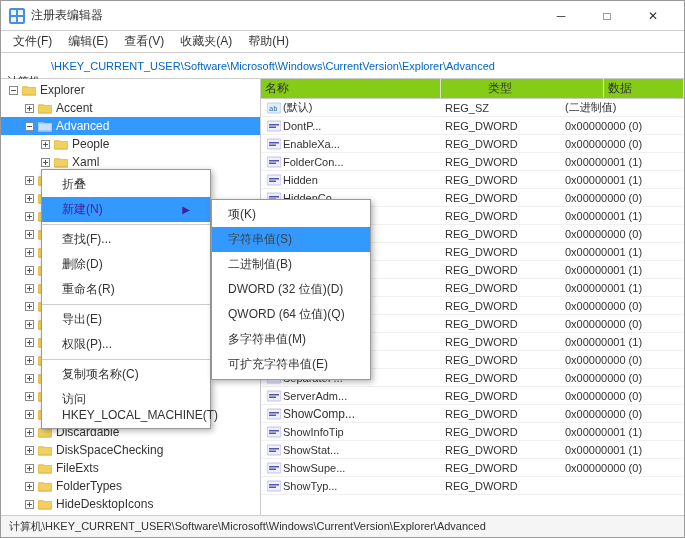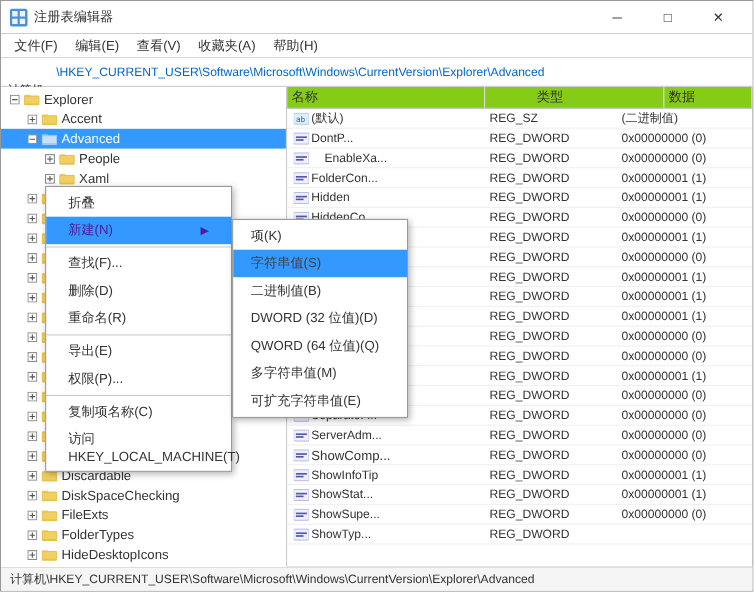--- a/index.html
+++ b/index.html
@@ -875,21 +875,21 @@
           </div>
           <div class="reg-row">
             <div class="reg-cell reg-name-cell">
               <span class="reg-icon">
                 <svg width="14" height="12" viewBox="0 0 14 12">
       <rect x="0" y="1" width="14" height="10" rx="1" fill="#eef0ff" stroke="#8888cc" stroke-width="0.5"></rect>
       <rect x="2" y="4" width="10" height="1.5" fill="#5555aa"></rect>
       <rect x="2" y="6.5" width="7" height="1.5" fill="#5555aa"></rect>
     </svg>
               </span>
-              <span style="font-size: 11px; margin-left: 12px;">EnableXa...</span>
+              <span style="font-size: 11px;">EnableXa...</span>
             </div>
             <div class="reg-cell reg-type-cell">REG_DWORD</div>
             <div class="reg-cell reg-data-cell">0x00000000 (0)</div>
           </div>
           <div class="reg-row">
             <div class="reg-cell reg-name-cell">
               <span class="reg-icon">
                 <svg width="14" height="12" viewBox="0 0 14 12">
       <rect x="0" y="1" width="14" height="10" rx="1" fill="#eef0ff" stroke="#8888cc" stroke-width="0.5"></rect>
       <rect x="2" y="4" width="10" height="1.5" fill="#5555aa"></rect>

